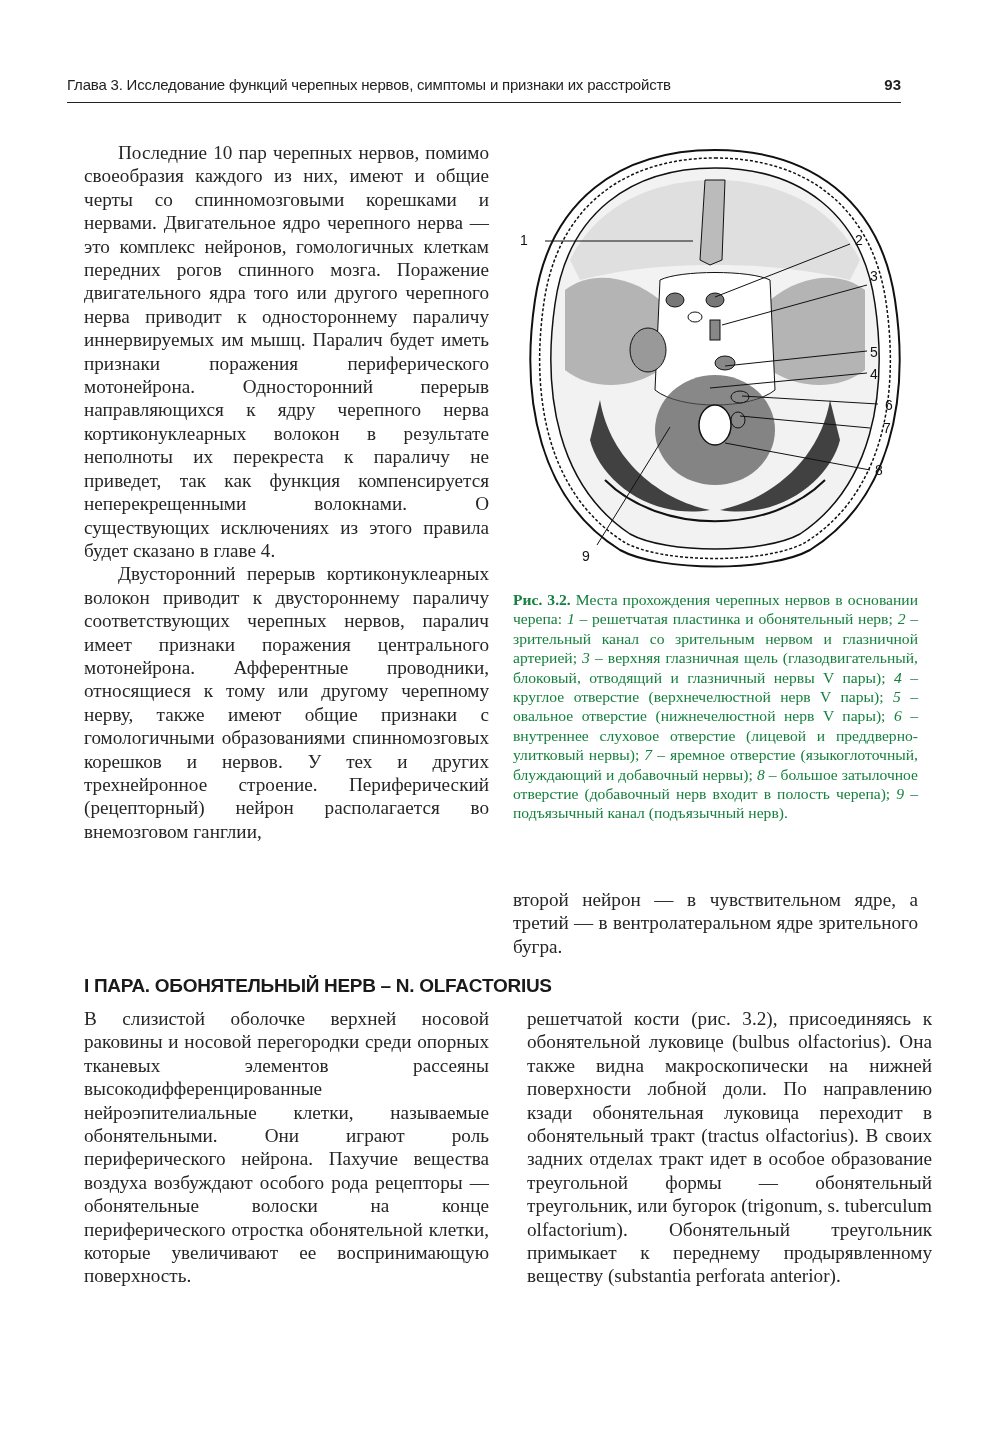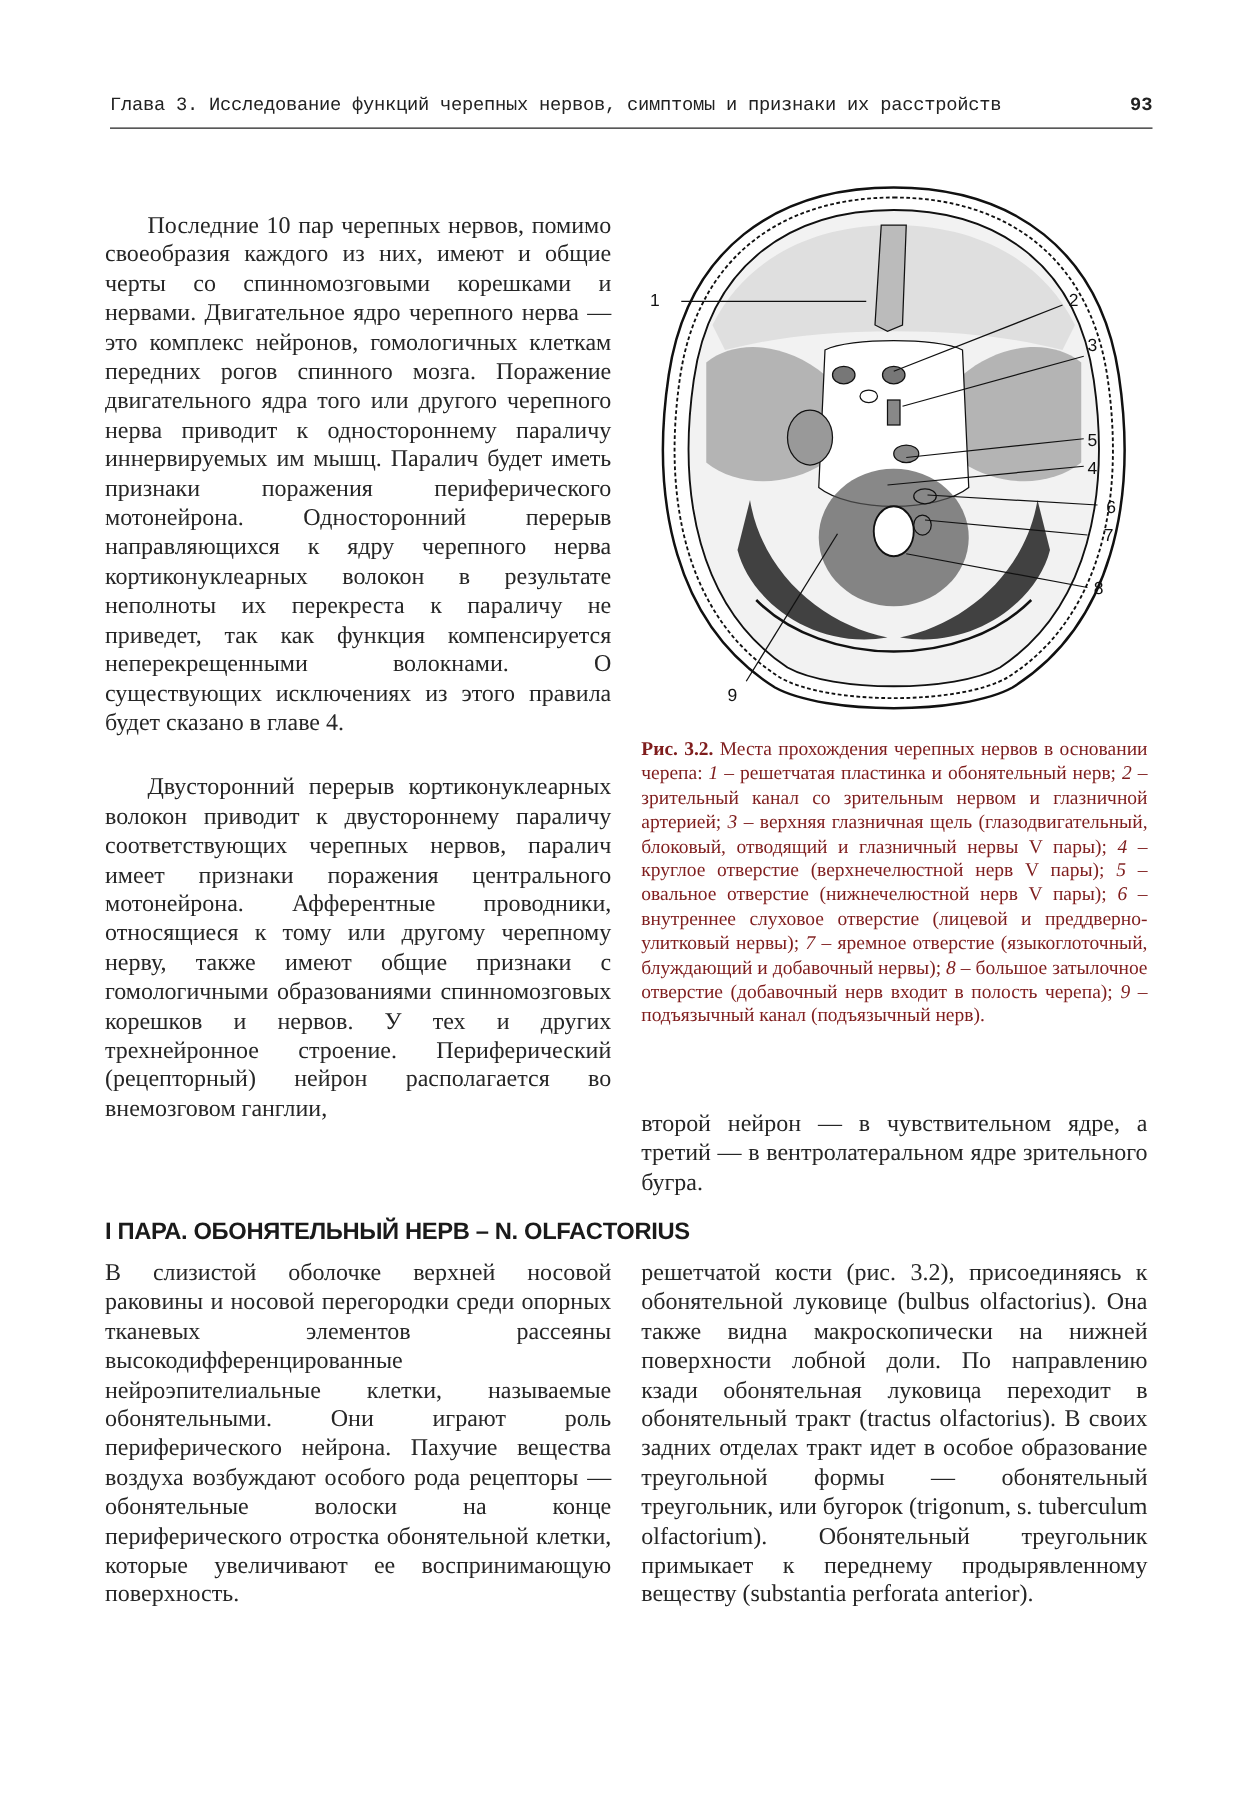--- a/index.html
+++ b/index.html
@@ -1,41 +1,41 @@
 <!DOCTYPE html>
 <html><head>
 <meta charset="utf-8">
 <style>
   html, body { margin: 0; padding: 0; background: #ffffff; }
   body { width: 1000px; height: 1455px; position: relative; overflow: hidden; color: #1a1a1a; }
   .header {
-    position: absolute; left: 88px; top: 72px; width: 834px; height: 30px;
+    position: absolute; left: 67px; top: 72px; width: 834px; height: 30px;
     border-bottom: 1.5px solid #222;
-    font-family: Liberation Mono, monospace; font-size: 15px; color: #222;
+    font-family: Liberation Sans, sans-serif; font-size: 15px; color: #222;
   }
   .header .title { position: absolute; left: 0; top: 4px; letter-spacing: -0.2px; }
   .header .pagenum { position: absolute; right: 0; top: 4px; font-weight: bold; text-align: center; }
   .col { position: absolute; font-family: "Liberation Serif", serif; font-size: 19.2px; line-height: 23.4px; text-align: justify; color: #262626; }
   .col p { margin: 0; }
-  .col p.indent { text-indent: 34px; margin-top: 28px; }
+  .col p.indent { text-indent: 34px; }
   .col-left-top { left: 84px; top: 141px; width: 405px; }
   .col-right-top { left: 513px; top: 888px; width: 405px; font-family: Liberation Serif, serif; }
   .col-left-bottom { left: 84px; top: 1007px; width: 405px; }
-  .col-right-bottom { left: 513px; top: 1007px; width: 405px; }
+  .col-right-bottom { left: 527px; top: 1007px; width: 405px; }
   .section-heading {
     position: absolute; left: 84px; top: 975px; width: 480px;
     font-family: "Liberation Sans", sans-serif; font-size: 19px; font-weight: bold; color: #1a1a1a;
     letter-spacing: -0.3px;
   }
   .figure { position: absolute; left: 510px; top: 140px; width: 410px; height: 440px; }
   .figure svg { width: 100%; height: 100%; }
   .fig-label { position: absolute; font-family: "Liberation Sans", sans-serif; font-size: 14px; color: #111; }
   .caption {
     position: absolute; left: 513px; top: 590px; width: 405px;
-    font-family: "Liberation Serif", serif; font-size: 15.6px; line-height: 19.4px; text-align: justify; color: #7f1d1d;
+    font-family: "Liberation Serif", serif; font-size: 15.6px; line-height: 19.4px; text-align: justify; color: #15803d;
   }
   .caption .fig-ref { font-weight: bold; }
   .caption i { font-style: italic; }
 </style>
 </head>
 <body>
 
 <div class="header">
   <span class="title">Глава 3.  Исследование функций черепных нервов, симптомы и признаки их расстройств</span>
   <span class="pagenum">93</span>

